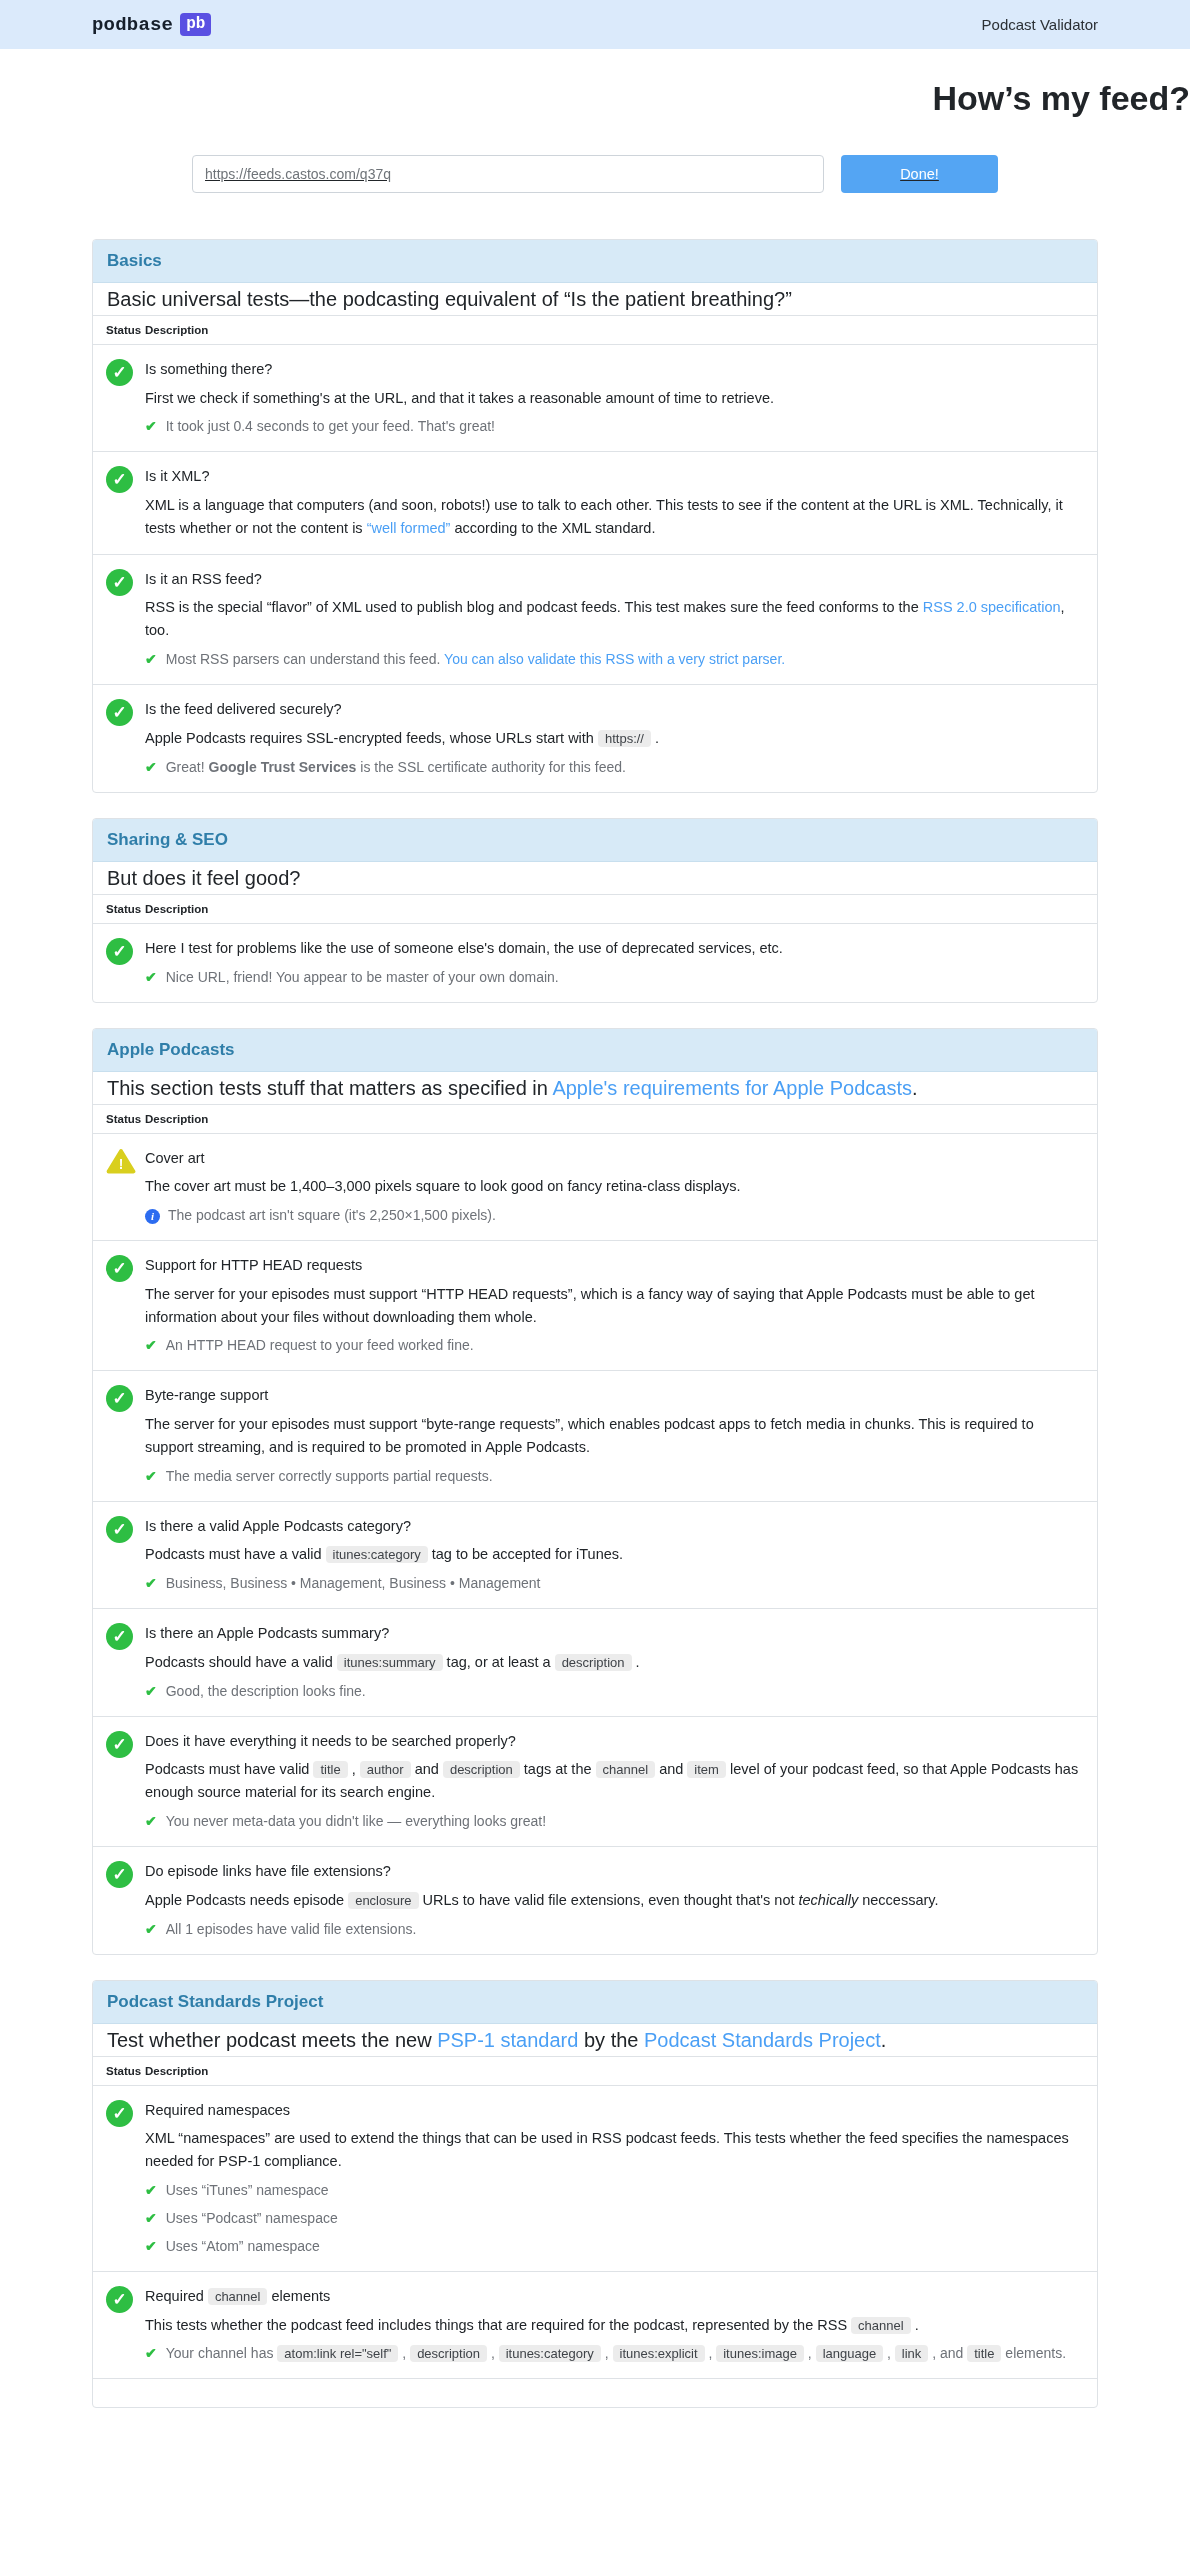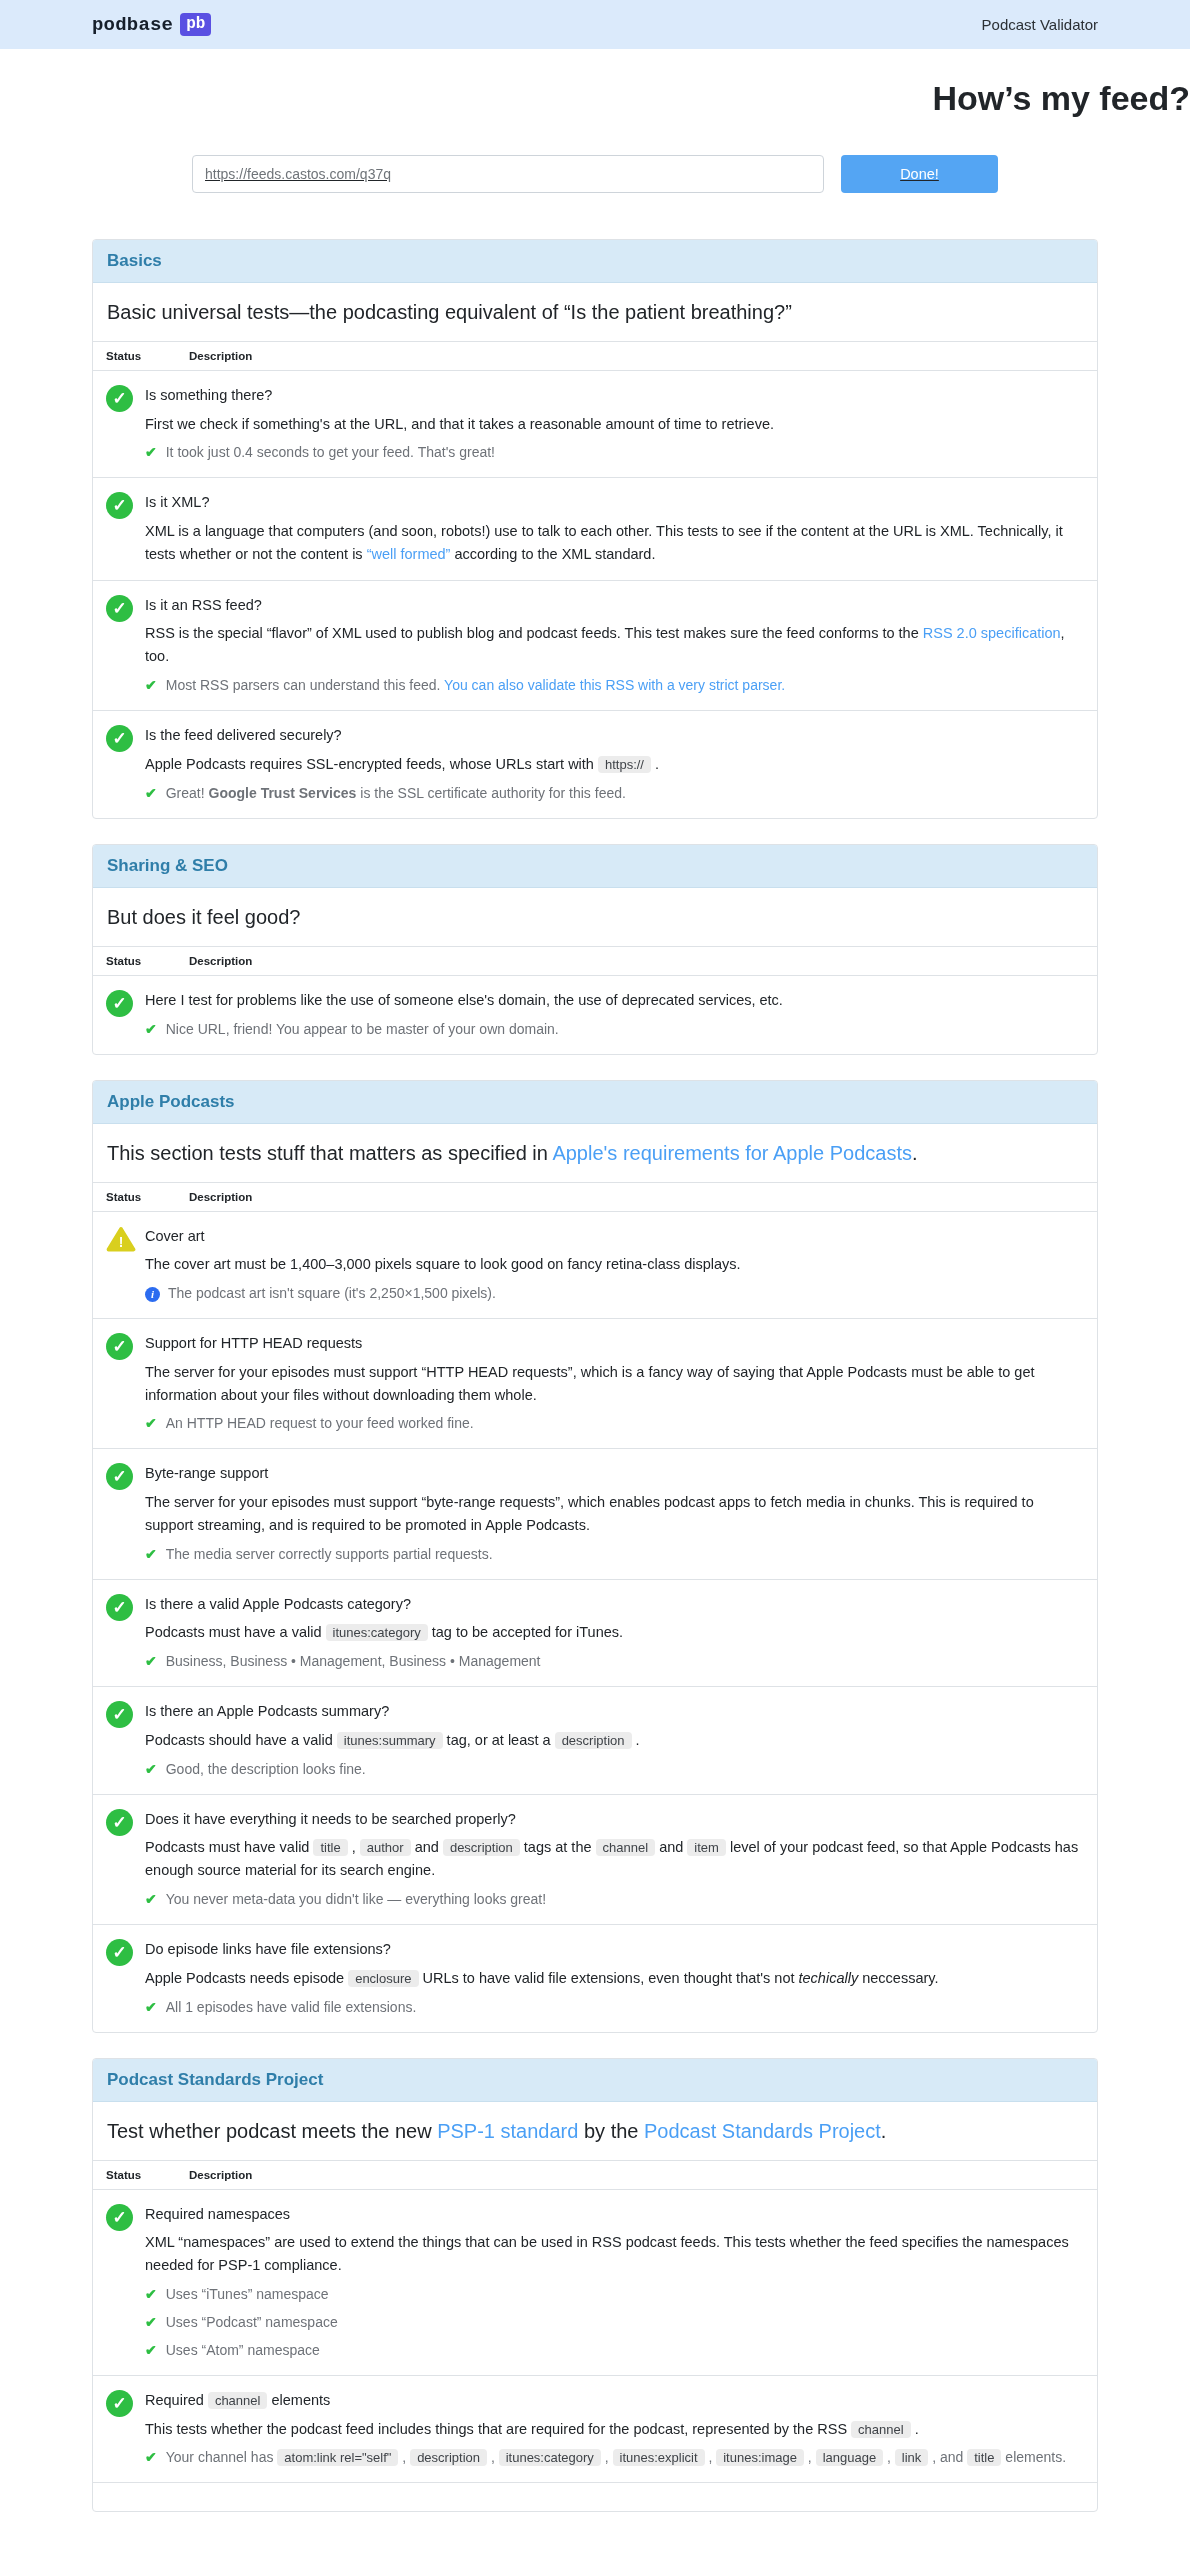--- a/index.html
+++ b/index.html
@@ -20,22 +20,22 @@
   .subtitle{text-align:center;font-size:18px;margin:13px 0 0;}
   .search-row{display:flex;justify-content:center;align-items:center;gap:17px;margin-top:37px;text-decoration:underline;}
   .feed-input{width:632px;height:38px;border:1px solid #ced4da;border-radius:4px;padding:0 12px;
     font-size:14px;color:#6f7479;font-family:inherit;}
   .submit-btn{width:157px;height:38px;background:var(--accent-blue);border:none;border-radius:4px;
     color:#fff;font-size:14.5px;font-family:inherit;cursor:pointer;}
   #sections{width:1006px;margin:46px auto 0;}
   .card{border:1px solid var(--border);border-radius:4px;margin-bottom:25px;overflow:hidden;background:#fff;}
   .card-header{background:var(--header-bg);color:var(--header-text);font-weight:700;font-size:17px;
     padding:11px 14px;border-bottom:1px solid #c8dfee;}
-  .card-lead{font-size:20px;padding:15px 14px;border-bottom:1px solid var(--border);line-height:1.4;}
-  .thead{display:flex;padding:8px 0;border-bottom:1px solid var(--border);font-size:11.5px;font-weight:700;gap:44px;}
+  .card-lead{font-size:20px;padding:2px 14px;border-bottom:1px solid var(--border);line-height:1.4;}
+  .thead{display:flex;padding:8px 0;border-bottom:1px solid var(--border);font-size:11.5px;font-weight:700;}
   .th-status{width:52px;flex:none;padding-left:13px;}
   .row{display:flex;padding:13px 14px 14px 0;border-bottom:1px solid var(--border);}
   .card > :last-child{border-bottom:none;}
   .cell-status{width:52px;flex:none;padding-left:13px;padding-top:1px;}
   .cell-desc{flex:1;min-width:0;padding-right:4px;}
   .t-title{font-weight:400;font-size:14.5px;margin:2px 0 7px;line-height:1.35;}
   .t-desc{font-size:14.5px;line-height:1.58;}
   .t-result{font-size:14px;color:var(--muted);margin-top:7px;line-height:1.5;}
   .ico-pass{display:inline-block;width:27px;height:27px;border-radius:50%;background:var(--pass-green);
     color:#fff;font-weight:700;font-size:17px;line-height:27px;text-align:center;}

